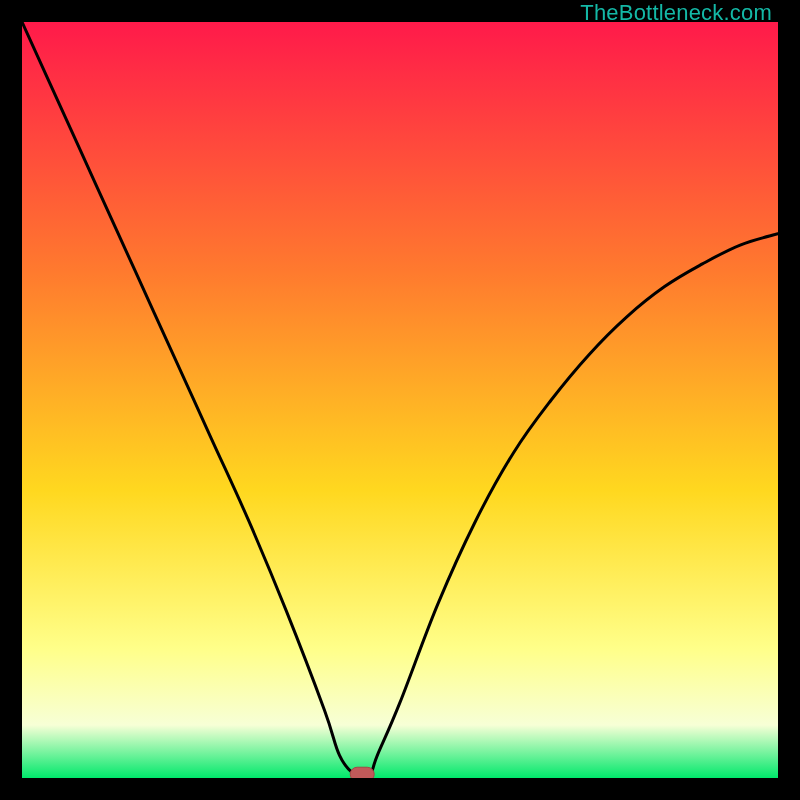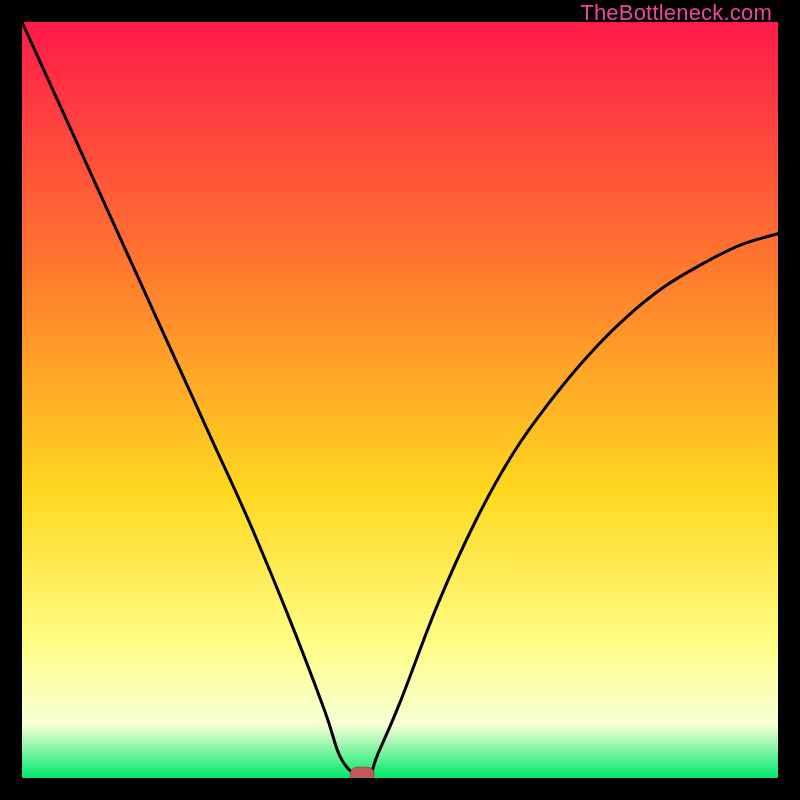--- a/index.html
+++ b/index.html
@@ -23,21 +23,21 @@
     position: absolute;
     left: 0;
     top: 0;
     width: 756px;
     height: 756px;
   }
   .watermark {
     position: absolute;
     top: 0px;
     right: 28px;
-    color: #ec4899;
+    color: #14b8a6;
     font-size: 22px;
     font-weight: 500;
     letter-spacing: 0.2px;
   }
 </style>
 </head>
 <body>
 
 <div class="watermark">TheBottleneck.com</div>
 

